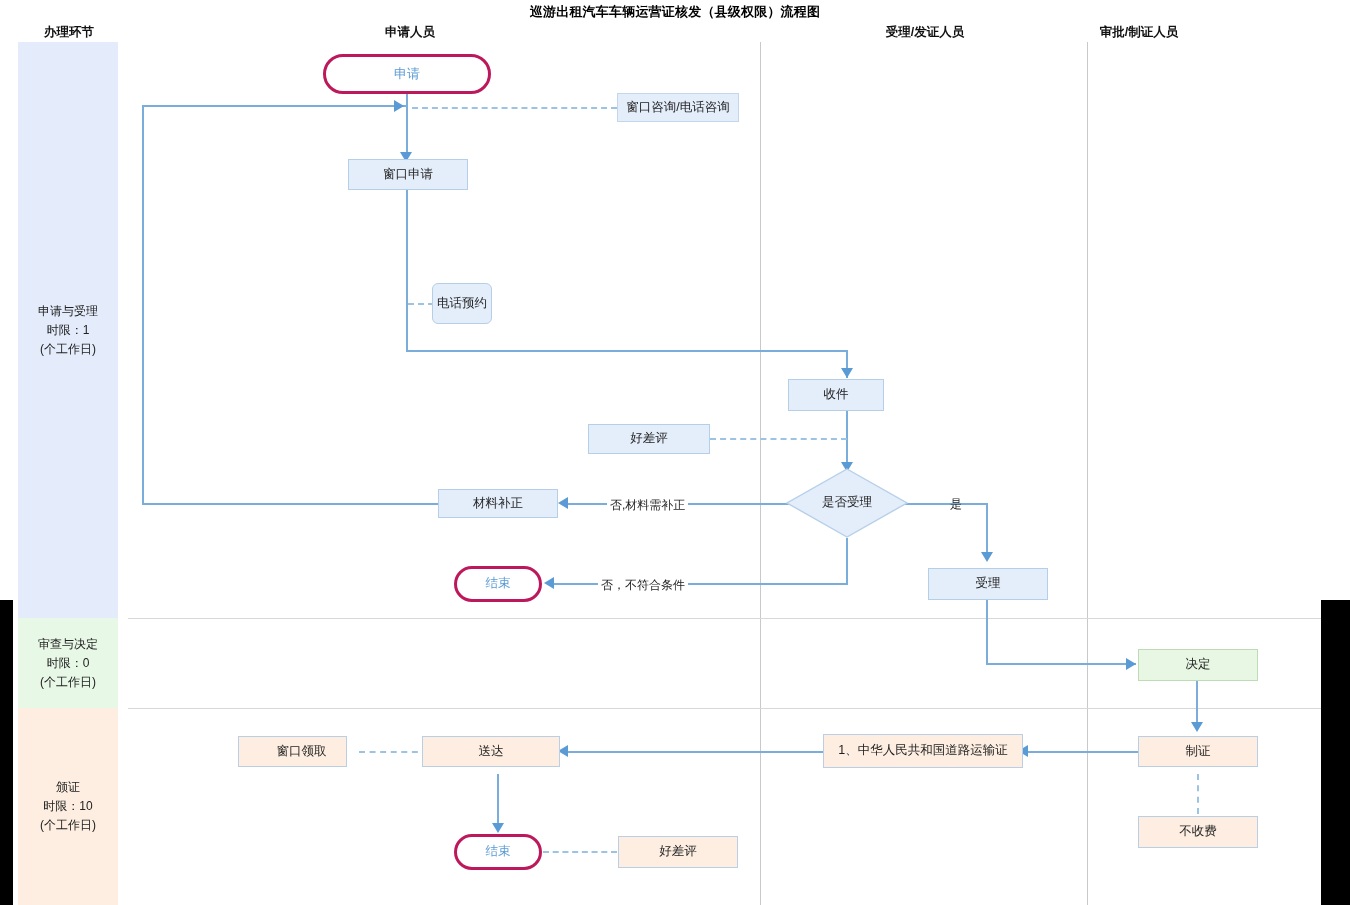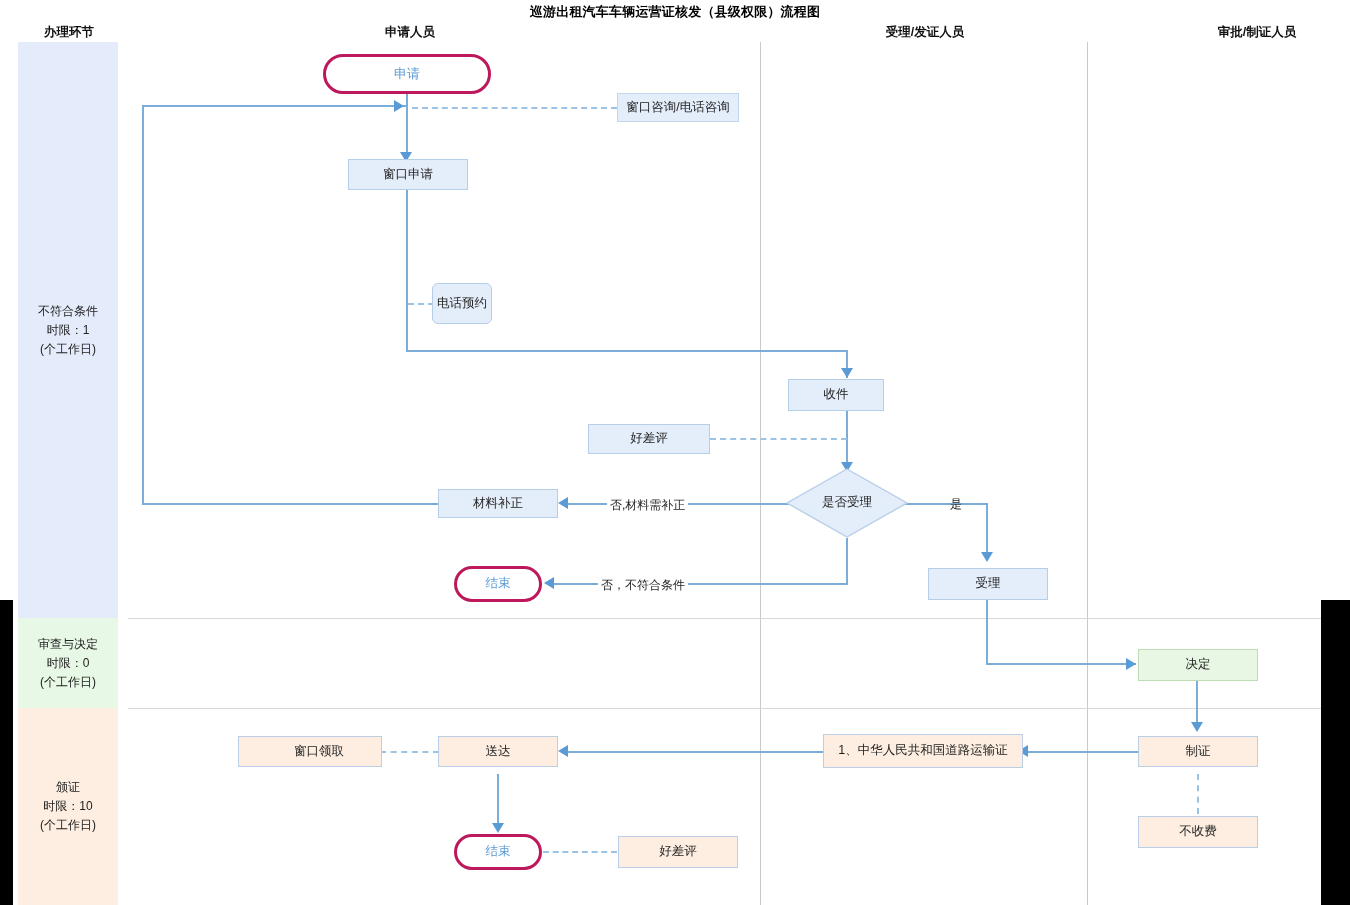--- a/index.html
+++ b/index.html
@@ -50,28 +50,28 @@
 </head>
 <body>
 
 <div class="canvas">
 
   <div class="title">巡游出租汽车车辆运营证核发（县级权限）流程图</div>
 
   <div class="colhead" style="left:14px;width:110px;">办理环节</div>
   <div class="colhead" style="left:330px;width:160px;">申请人员</div>
   <div class="colhead" style="left:840px;width:170px;">受理/发证人员</div>
-  <div class="colhead" style="left:1167px;width:180px;">审批/制证人员</div>
+  <div class="colhead" style="left:1049px;width:180px;">审批/制证人员</div>
 
   <div class="edge-black" style="left:0;top:600px;width:13px;height:305px;"></div>
   <div class="edge-black" style="left:1321px;top:600px;width:29px;height:305px;"></div>
 
   <div class="band" style="top:42px;height:576px;background:#e4ecfb;">
     <div>
-      <span>不符合条件</span>
+      <span>申请与受理</span>
       <span>时限：1</span>
       <span>(个工作日)</span>
     </div>
   </div>
   <div class="band" style="top:618px;height:90px;background:#e8f8e6;">
     <div>
       <span>审查与决定</span>
       <span>时限：0</span>
       <span>(个工作日)</span>
     </div>
@@ -173,21 +173,21 @@
   <div class="node n-blue" style="left:928px;top:568px;width:120px;height:32px;">受理</div>
 
   <div class="node n-green" style="left:1138px;top:649px;width:120px;height:32px;">决定</div>
 
   <div class="node n-peach" style="left:1138px;top:736px;width:120px;height:31px;">制证</div>
 
   <div class="node n-peach" style="left:823px;top:734px;width:200px;height:34px;">1、中华人民共和国道路运输证</div>
 
   <div class="node n-peach" style="left:1138px;top:816px;width:120px;height:32px;">不收费</div>
 
-  <div class="node n-peach" style="left:438px;top:736px;width:120px;height:31px;">送达</div>
+  <div class="node n-peach" style="left:422px;top:736px;width:138px;height:31px;">送达</div>
 
-  <div class="node n-peach" style="left:238px;top:736px;width:144px;height:31px;padding-left:18px;">窗口领取</div>
+  <div class="node n-peach" style="left:238px;top:736px;width:109px;height:31px;padding-left:18px;">窗口领取</div>
 
   <div class="node n-term" style="left:454px;top:834px;width:88px;height:36px;">结束</div>
 
   <div class="node n-peach" style="left:618px;top:836px;width:120px;height:32px;">好差评</div>
 
 </div>
 
 </body></html>

